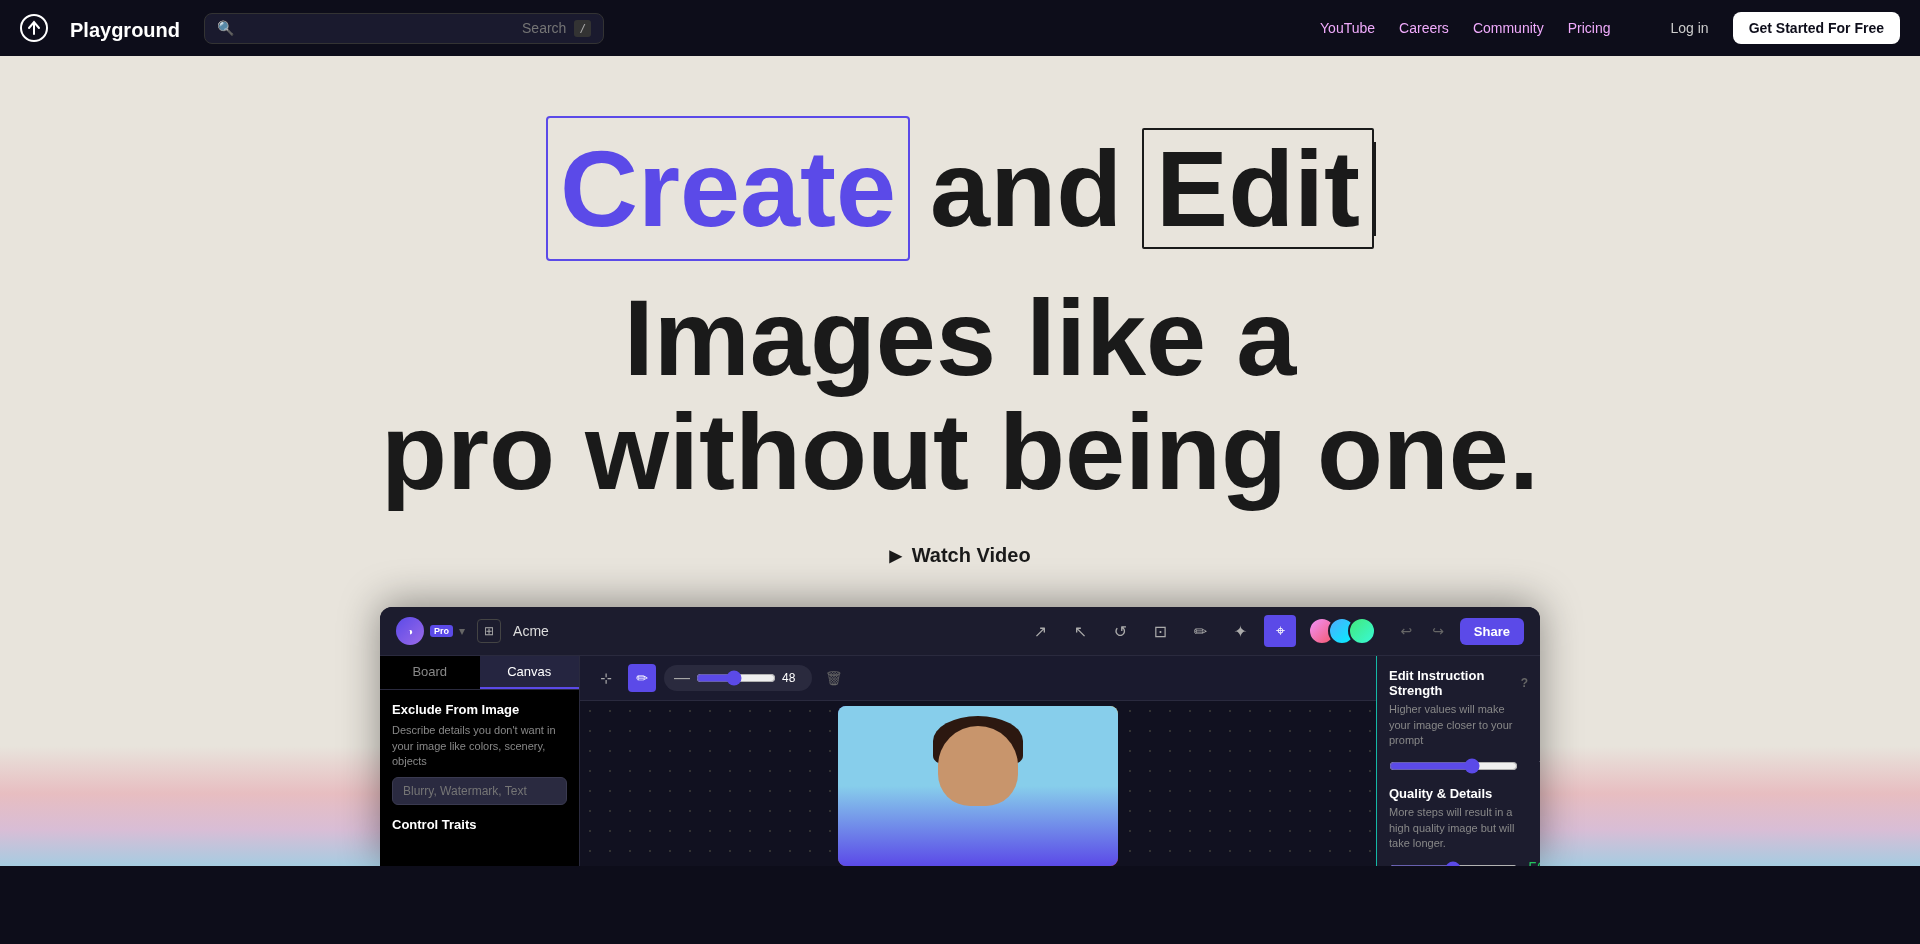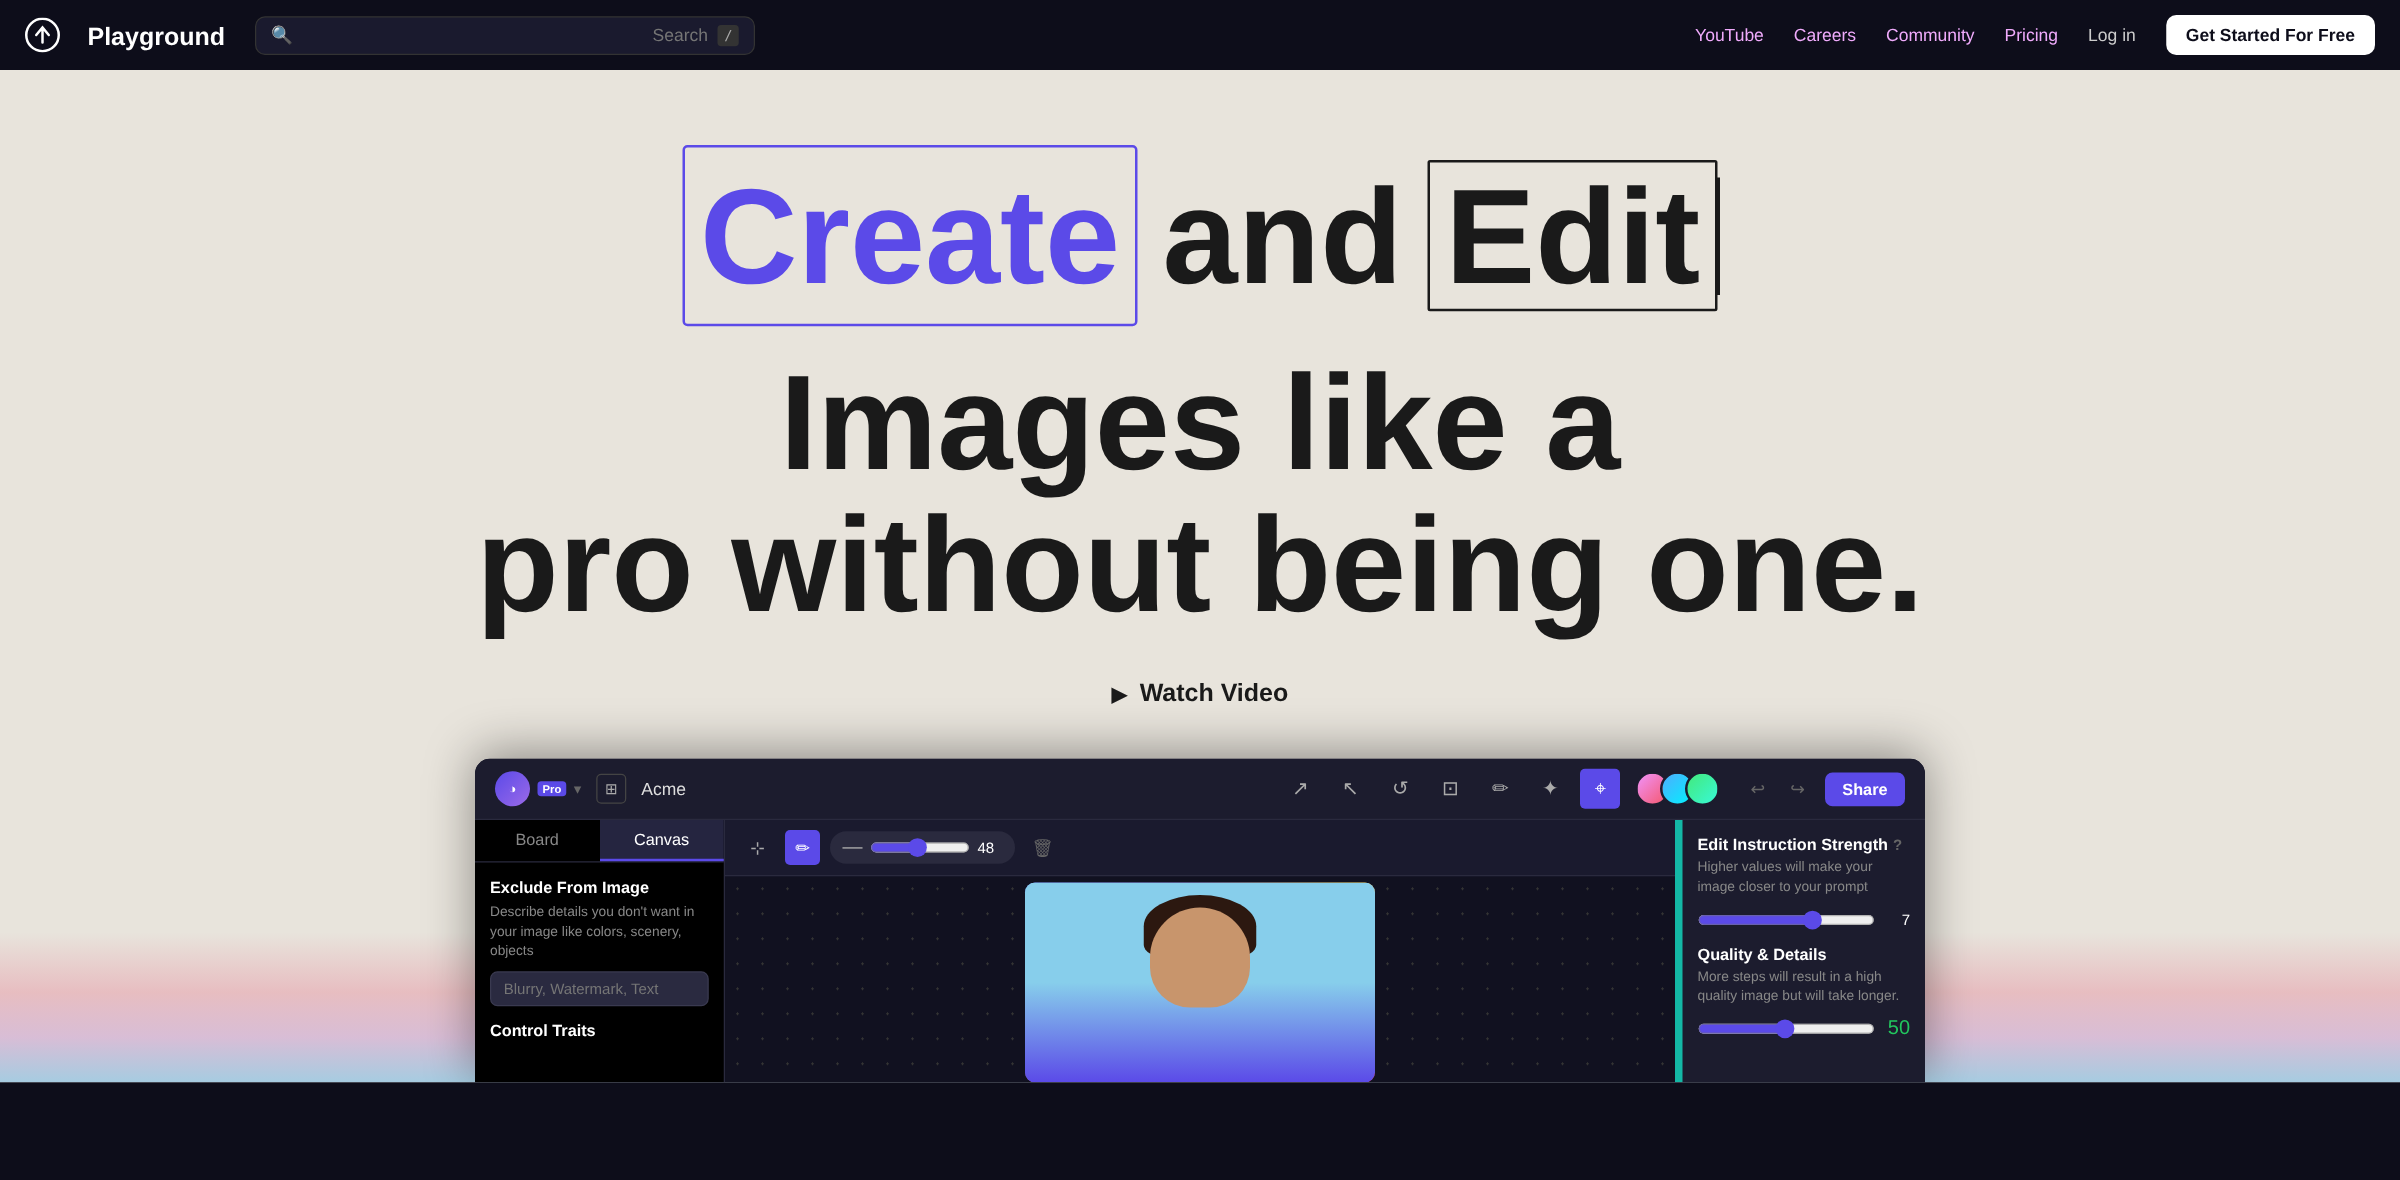--- a/index.html
+++ b/index.html
@@ -68,20 +68,21 @@
     .nav-link {
       color: #f0abfc;
       text-decoration: none;
       font-size: 14px;
       white-space: nowrap;
     }
     .nav-login {
       color: #ccc;
       text-decoration: none;
       font-size: 14px;
+      margin-left: 36px;
     }
     .nav-cta {
       background: white;
       color: #0d0d1a;
       border: none;
       border-radius: 8px;
       padding: 8px 16px;
       font-size: 14px;
       font-weight: 600;
       cursor: pointer;
@@ -479,23 +480,23 @@
       background: #2c1810;
       border-radius: 50% 50% 20% 20%;
       position: absolute;
       top: 10px;
       left: 50%;
       transform: translateX(-50%);
     }
 
     
     .mockup-right-panel {
-      width: 200px;
+      width: 164px;
       background: #1c1c2e;
-      border-left: 6px solid #14b8a6;
+      border-left: 1px solid #14b8a6;
       padding: 12px;
     }
     .right-panel-title {
       color: white;
       font-size: 13px;
       font-weight: 600;
       margin-bottom: 4px;
       display: flex;
       align-items: center;
       gap: 4px;

